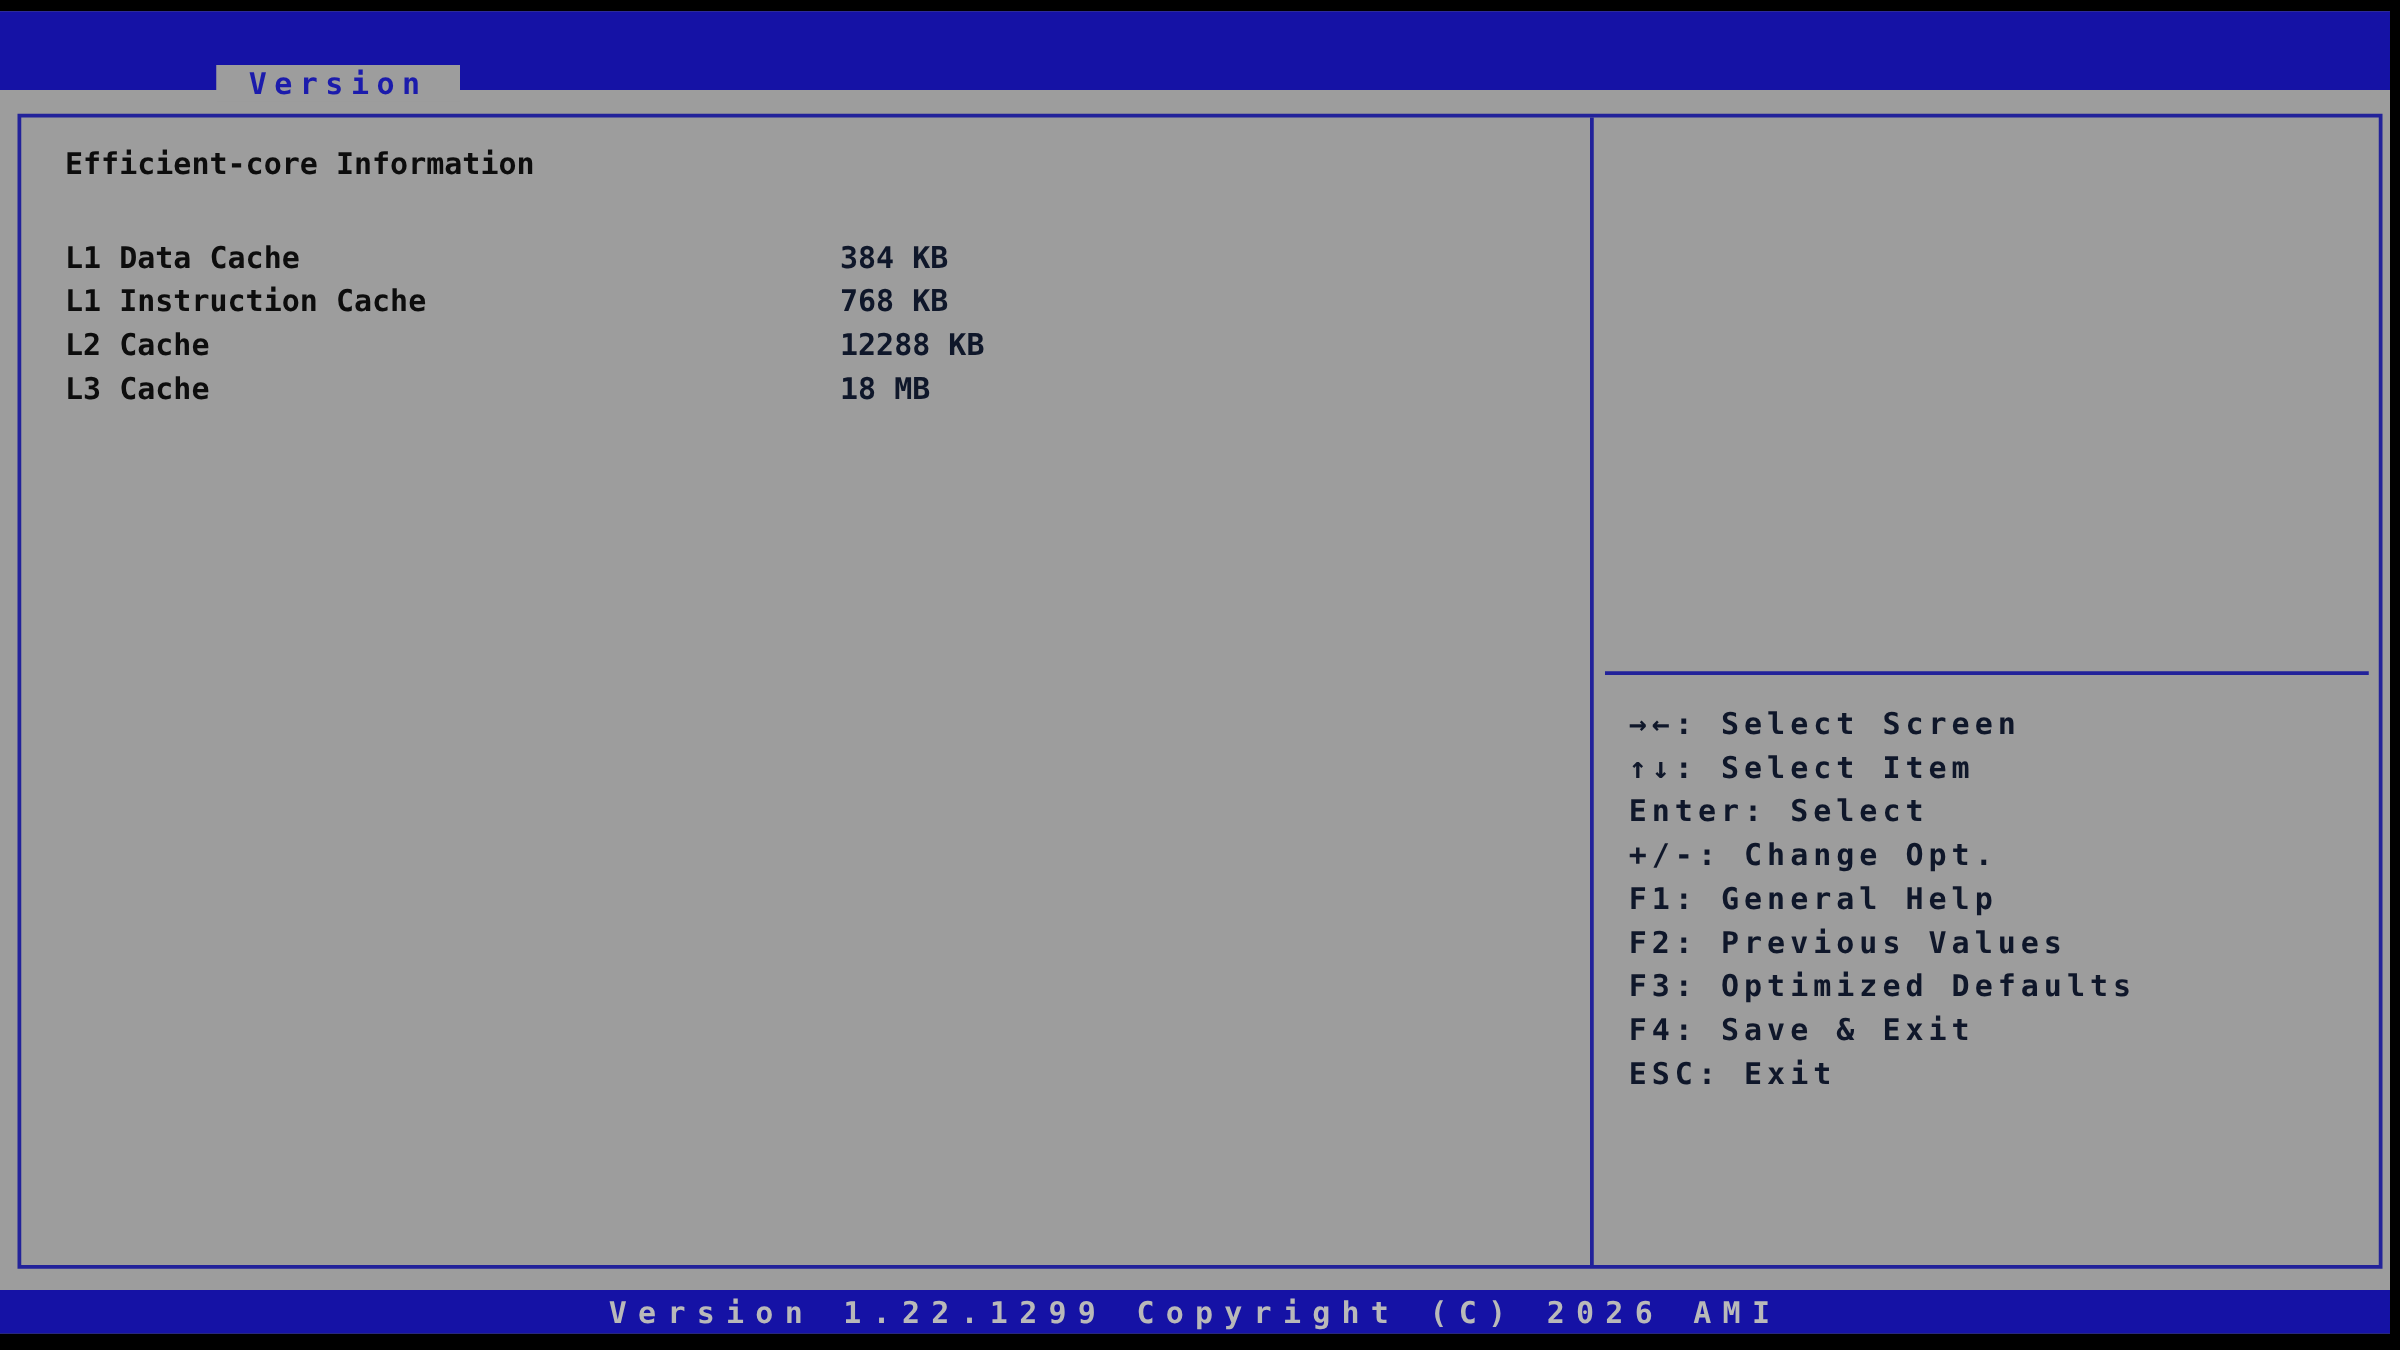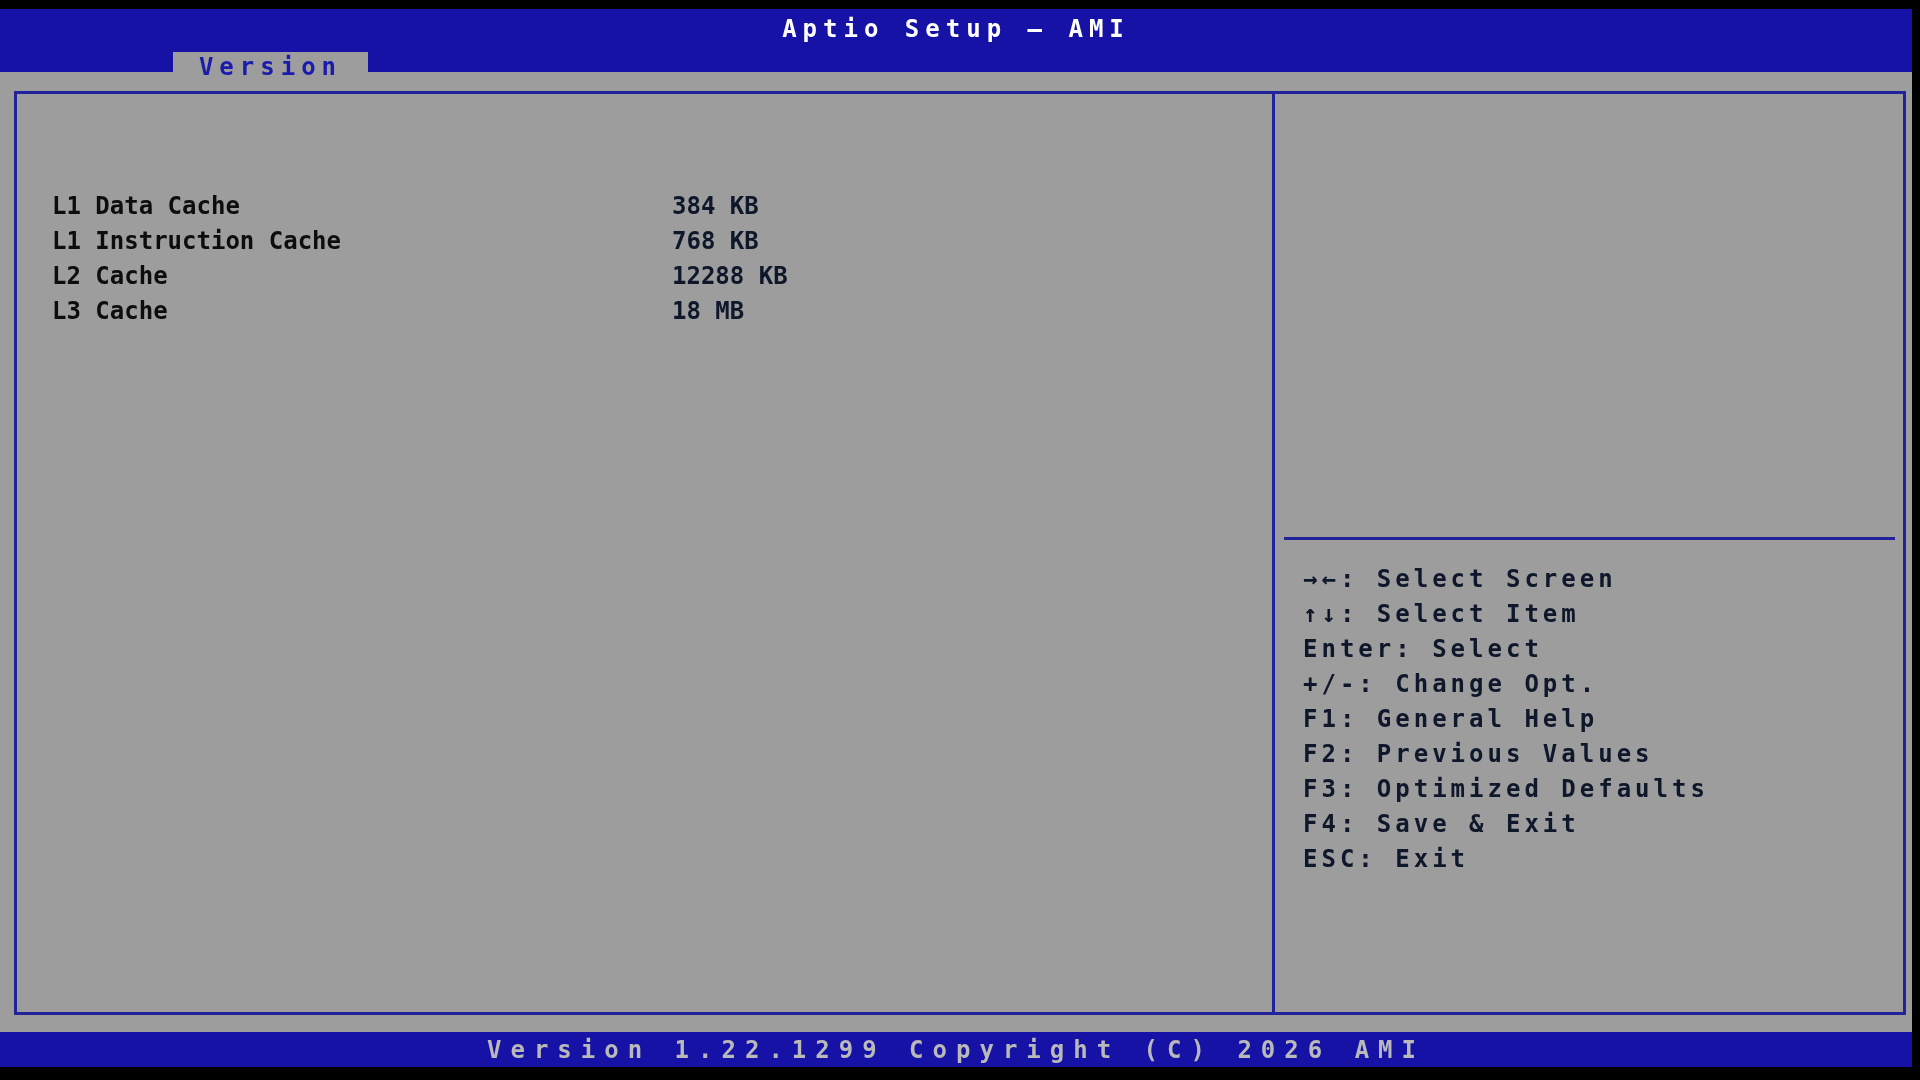--- a/index.html
+++ b/index.html
@@ -83,26 +83,26 @@
   }
 </style>
 </head>
 <body>
 
 <div class="screen">
 
   <div class="strip-top"></div>
 
   <div class="header">
-    <div class="header-title">Aptio Setup – AMI</div>
     <div class="tab-advanced">Version</div>
   </div>
 
   <div class="main-box">
 
+    <div class="heading">Efficient-core Information</div>
 
     <div class="item-label row-0">L1 Data Cache</div>
     <div class="item-value row-0">384 KB</div>
 
     <div class="item-label row-1">L1 Instruction Cache</div>
     <div class="item-value row-1">768 KB</div>
 
     <div class="item-label row-2">L2 Cache</div>
     <div class="item-value row-2">12288 KB</div>
 

